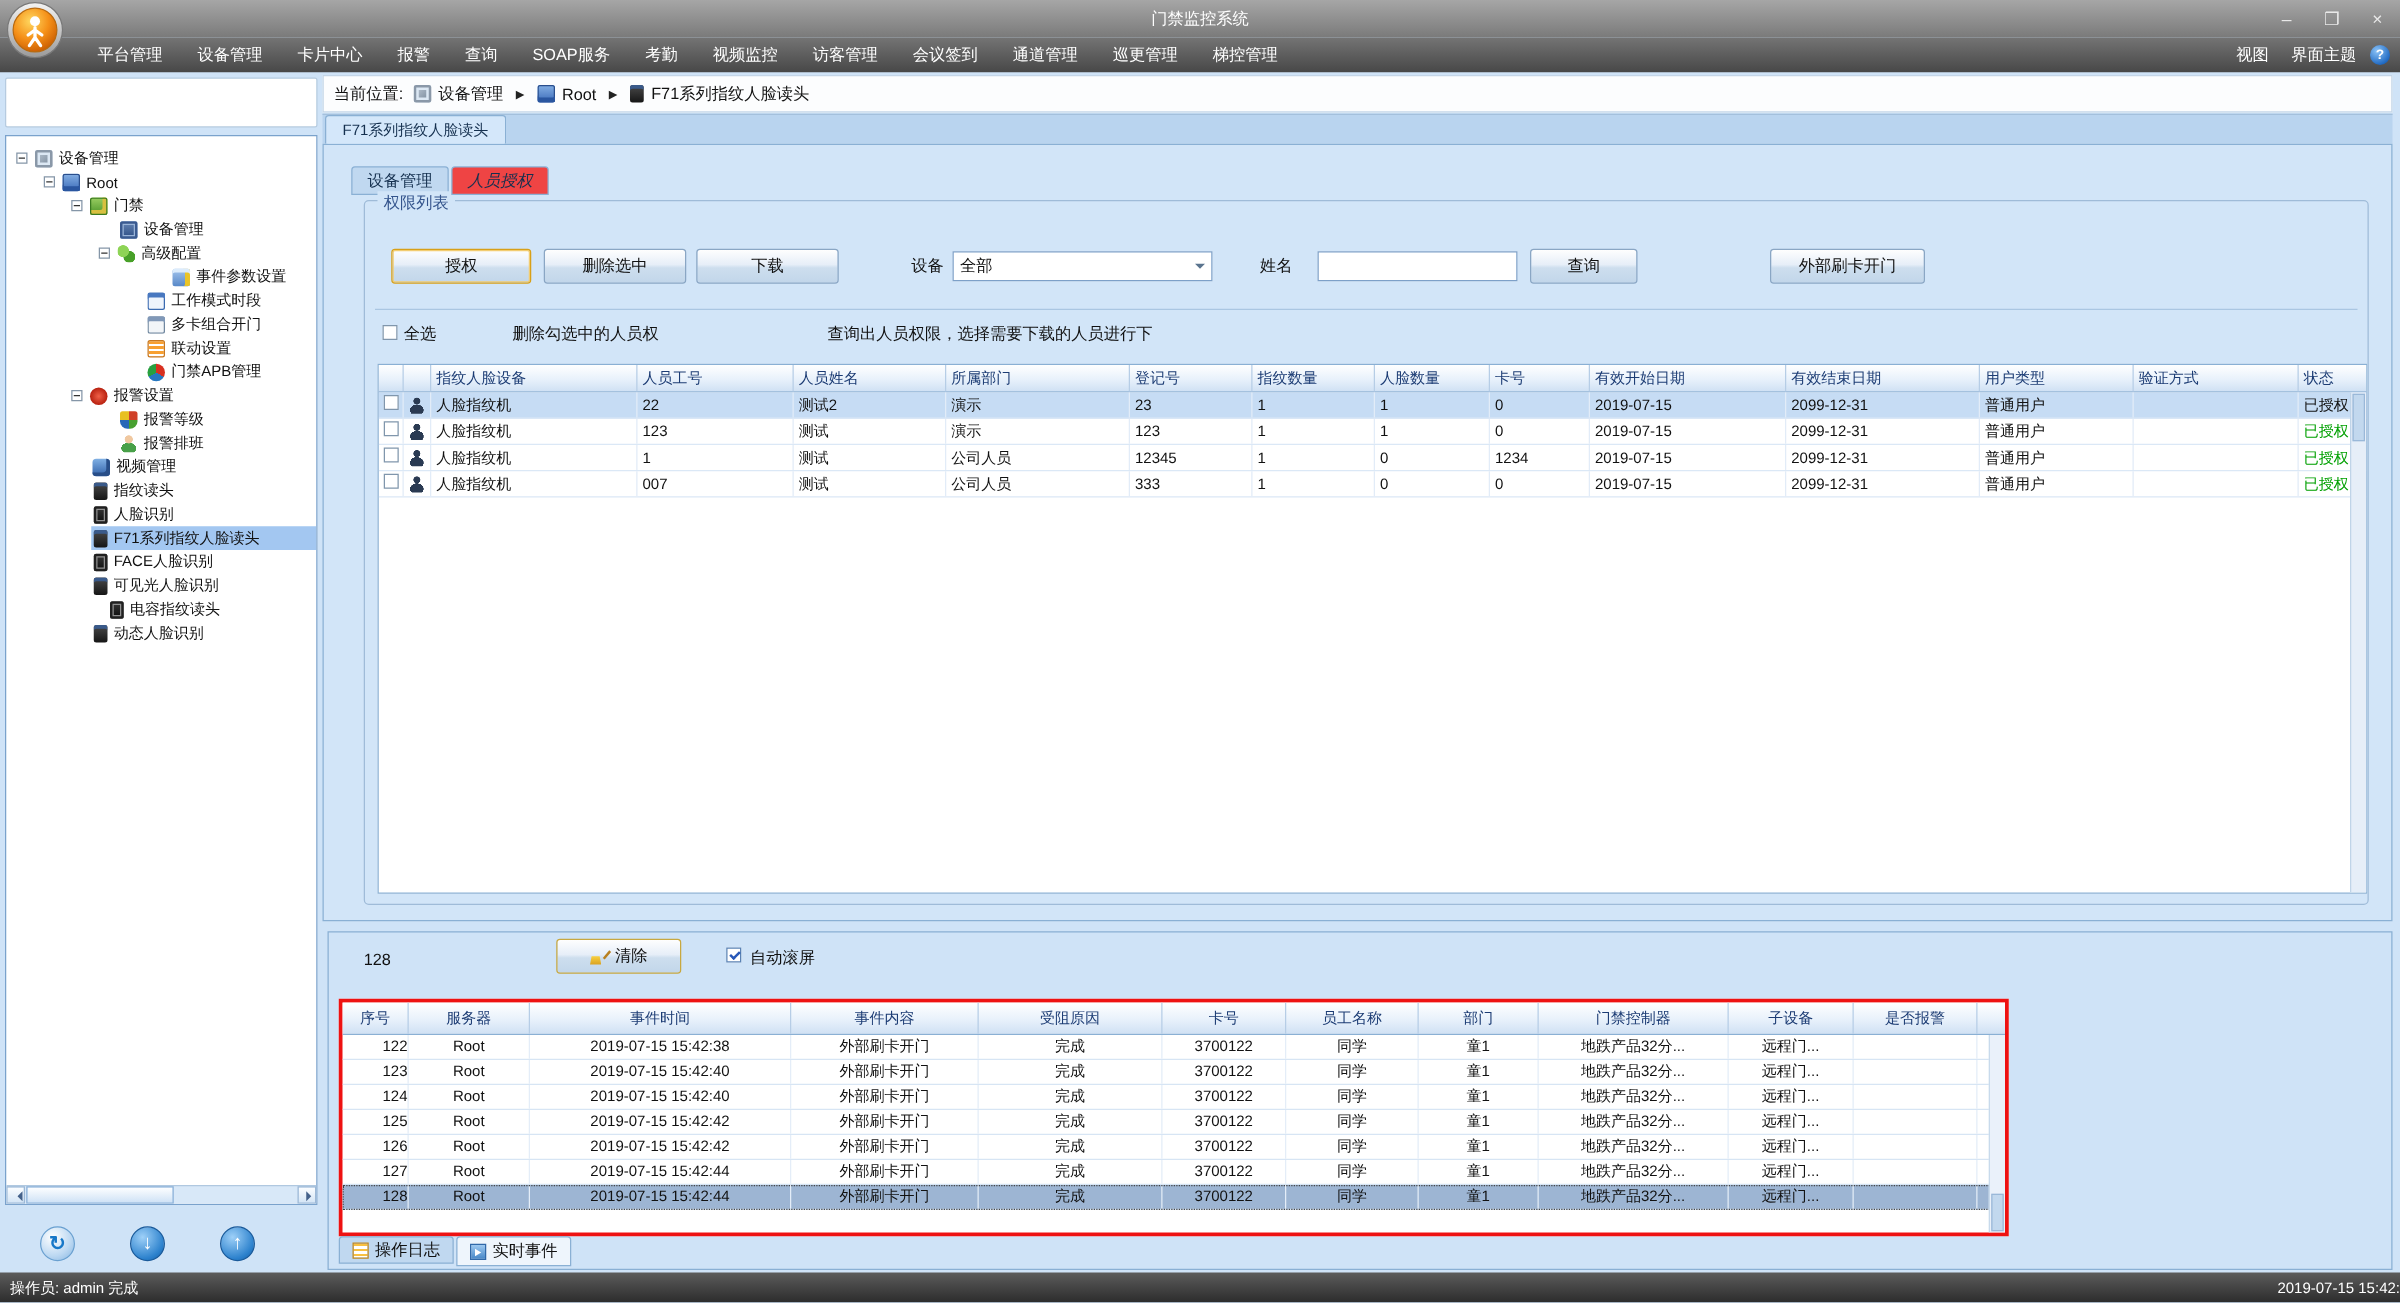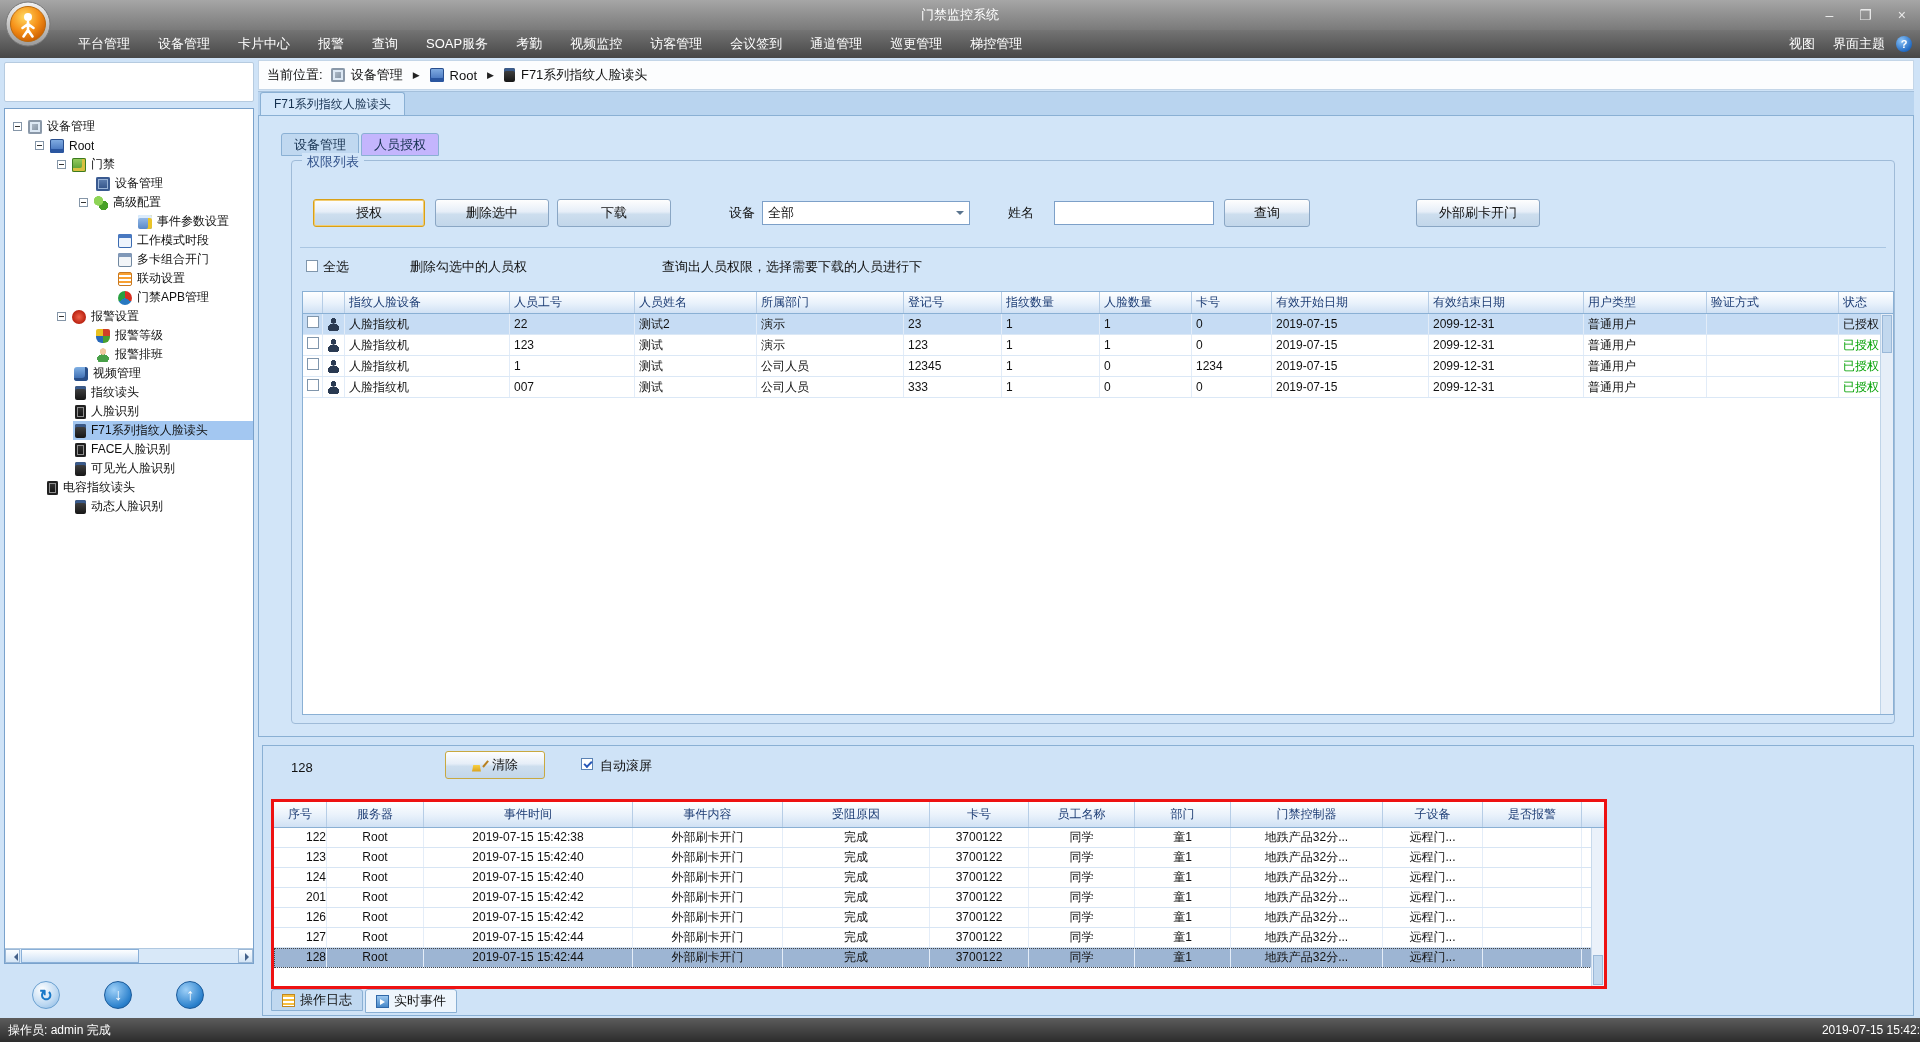--- a/index.html
+++ b/index.html
@@ -95,21 +95,21 @@
     border-top:1px solid #a4c0dc; }
   #doc-tab { position:absolute; left:2px; bottom:0; height:23px; padding:0 13px; background:#d4e7fa;
     border:1px solid #8ab0d4; border-bottom:none; border-radius:3px 3px 0 0; line-height:22px;
     font-size:12px; color:#15304f; z-index:2; }
 
   #doc-panel { position:absolute; top:57px; left:0; right:0; height:622px; background:#d2e5f8;
     border:1px solid #8ab0d4; }
   #sub-tabs { position:absolute; top:17px; left:22px; display:flex; }
   .sub-tab { height:23px; line-height:22px; padding:0 12px; border:1px solid #8ab0d4;
     background:#c0d8f0; border-radius:3px 3px 0 0; margin-right:2px; font-size:13px; color:#15304f; }
-  .sub-tab.active { background:#c4b5fd; position:relative; z-index:2; }
+  .sub-tab.active { background:#ef4444; position:relative; z-index:2;font-style:italic; }
 
   #groupbox { position:absolute; left:32px; right:18px; top:44px; bottom:12px;
     border:1px solid #9fbbd8; border-radius:4px; }
   #groupbox-title { position:absolute; top:-8px; left:10px; background:#d2e5f8; padding:0 5px;
     color:#34548c; font-size:13px; }
 
   #toolbar-row { position:absolute; top:38px; left:0; right:0; height:30px; }
   .btn { position:absolute; height:28px; background:linear-gradient(#fefefe,#e6eef8 45%,#cddeee 55%,#c2d6ea);
     border:1px solid #8aa6c4; border-radius:3px; text-align:center; line-height:26px; font-size:13px;
     color:#111; cursor:default; }
@@ -396,21 +396,21 @@
               <span class="tree-label">FACE人脸识别</span>
             </span>
           </div>
           <div class="tree-row" style="padding-left: 52px;">
             <span class="exp-spacer"></span>
             <span class="tree-content">
               <span class="tree-icon i-reader"></span>
               <span class="tree-label">可见光人脸识别</span>
             </span>
           </div>
-          <div class="tree-row" style="padding-left: 24px;">
+          <div class="tree-row" style="padding-left: 65px;">
             <span class="exp-spacer"></span>
             <span class="tree-content">
               <span class="tree-icon i-reader2"></span>
               <span class="tree-label">电容指纹读头</span>
             </span>
           </div>
           <div class="tree-row" style="padding-left: 52px;">
             <span class="exp-spacer"></span>
             <span class="tree-content">
               <span class="tree-icon i-reader"></span>
@@ -640,21 +640,21 @@
               <div class="e-cell" style="width: 150px;">外部刷卡开门</div>
               <div class="e-cell" style="width: 147px;">完成</div>
               <div class="e-cell" style="width: 99px;">3700122</div>
               <div class="e-cell" style="width: 106px;">同学</div>
               <div class="e-cell" style="width: 96px;">童1</div>
               <div class="e-cell" style="width: 152px;">地跌产品32分...</div>
               <div class="e-cell" style="width: 100px;">远程门...</div>
               <div class="e-cell" style="width: 99px;"></div>
             </div>
             <div class="e-row">
-              <div class="e-cell seq" style="width: 53px;">201</div>
+              <div class="e-cell seq" style="width: 53px;">125</div>
               <div class="e-cell" style="width: 97px;">Root</div>
               <div class="e-cell" style="width: 209px;">2019-07-15 15:42:42</div>
               <div class="e-cell" style="width: 150px;">外部刷卡开门</div>
               <div class="e-cell" style="width: 147px;">完成</div>
               <div class="e-cell" style="width: 99px;">3700122</div>
               <div class="e-cell" style="width: 106px;">同学</div>
               <div class="e-cell" style="width: 96px;">童1</div>
               <div class="e-cell" style="width: 152px;">地跌产品32分...</div>
               <div class="e-cell" style="width: 100px;">远程门...</div>
               <div class="e-cell" style="width: 99px;"></div>

